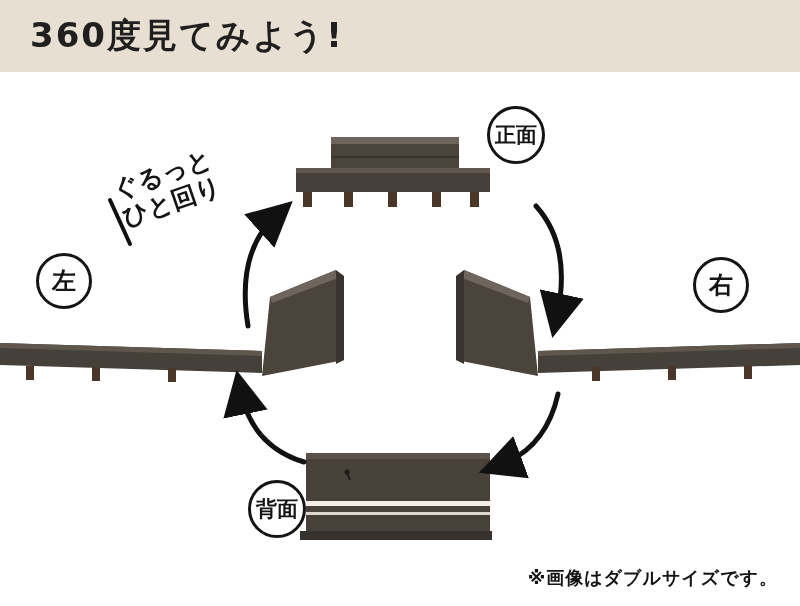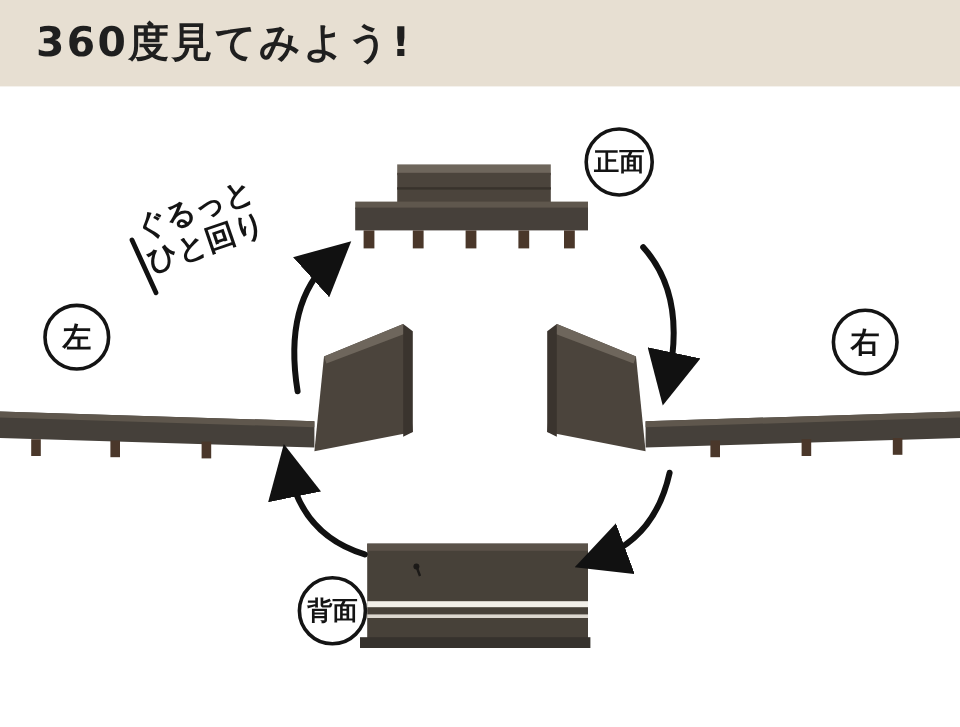--- a/index.html
+++ b/index.html
@@ -148,15 +148,16 @@
     </div>
     <div class="circle-label circle-back">
       <span>背面</span>
     </div>
 
     <div class="annotation">
       <span>ぐるっと</span>
       <span>ひと回り</span>
     </div>
 
+    <div class="size-note">※画像はダブルサイズです。</div>
 
   </div>
 </div>
 
 </body></html>

